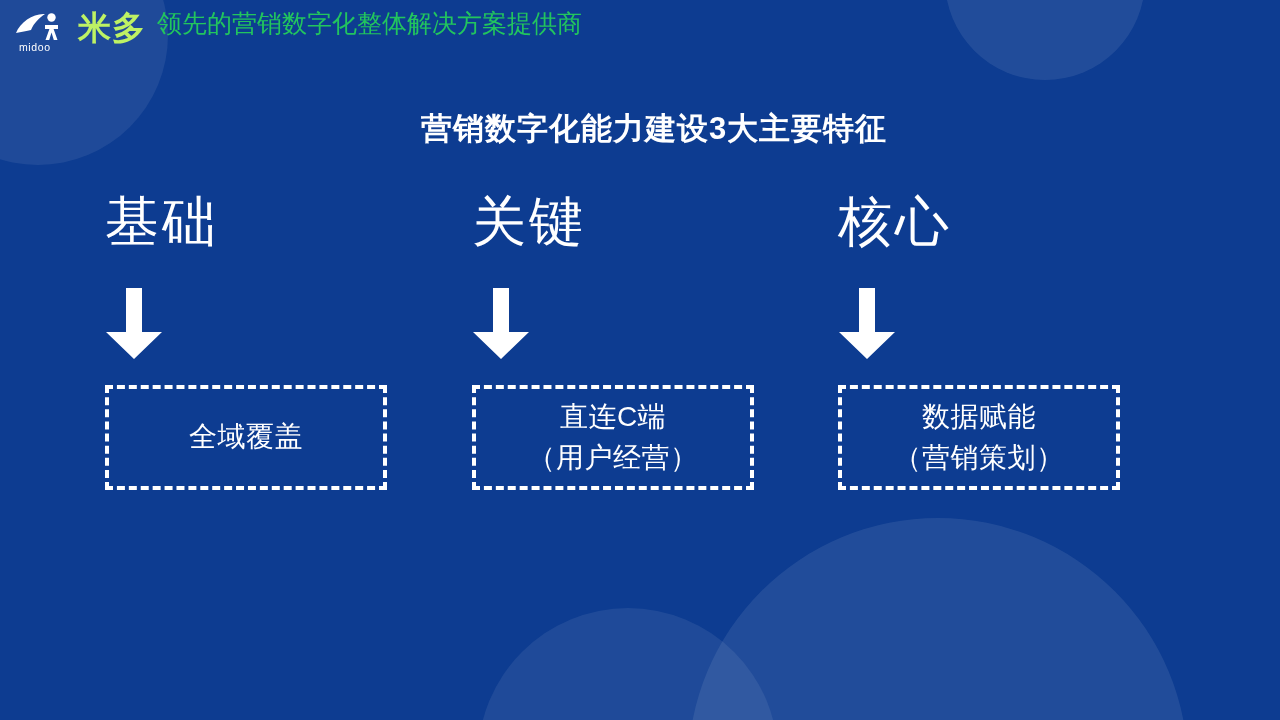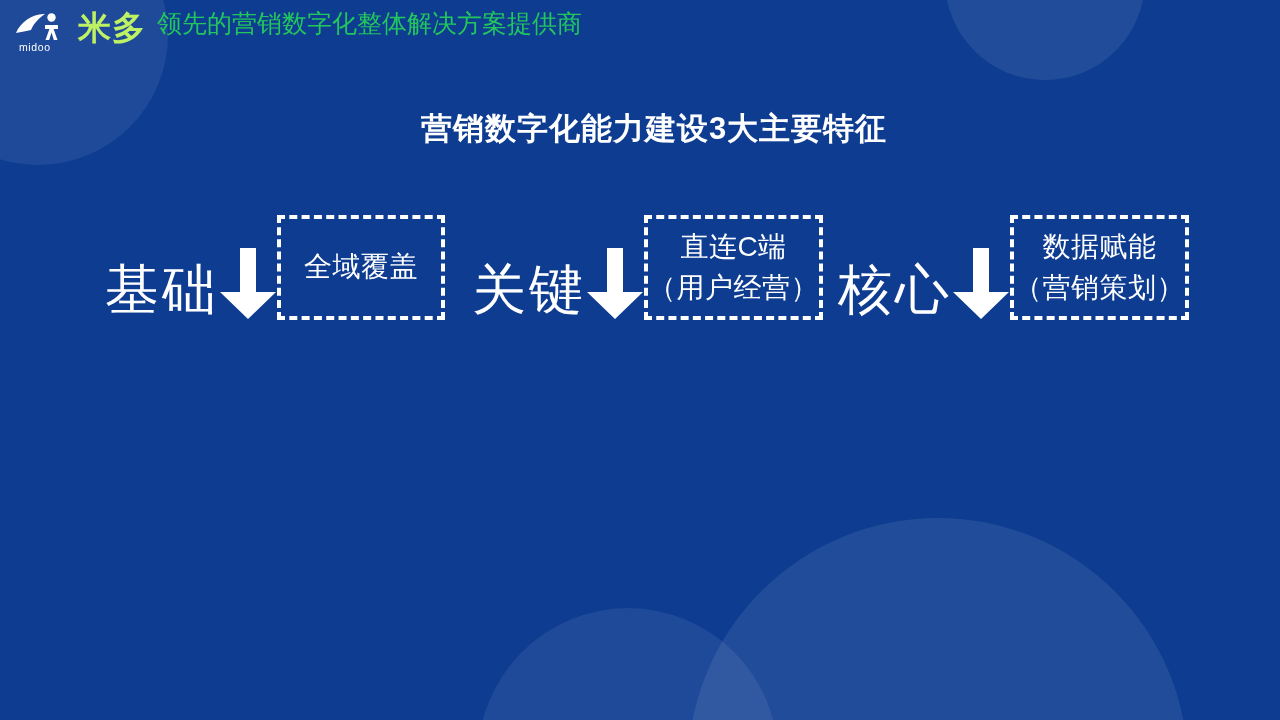--- a/index.html
+++ b/index.html
@@ -136,22 +136,22 @@
     top: 190px;
     width: 1280px;
     height: 310px;
   }
 
   .column {
     position: absolute;
     top: 0;
     width: 340px;
     display: flex;
-    flex-direction: row;
-    align-items: flex-end;
+    flex-direction: column;
+    align-items: flex-start;
   }
 
   .column.col-0 { left: 105px; }
   .column.col-1 { left: 472px; }
   .column.col-2 { left: 838px; }
 
   .col-heading {
     font-size: 54px;
     font-weight: 400;
     color: #ffffff;

